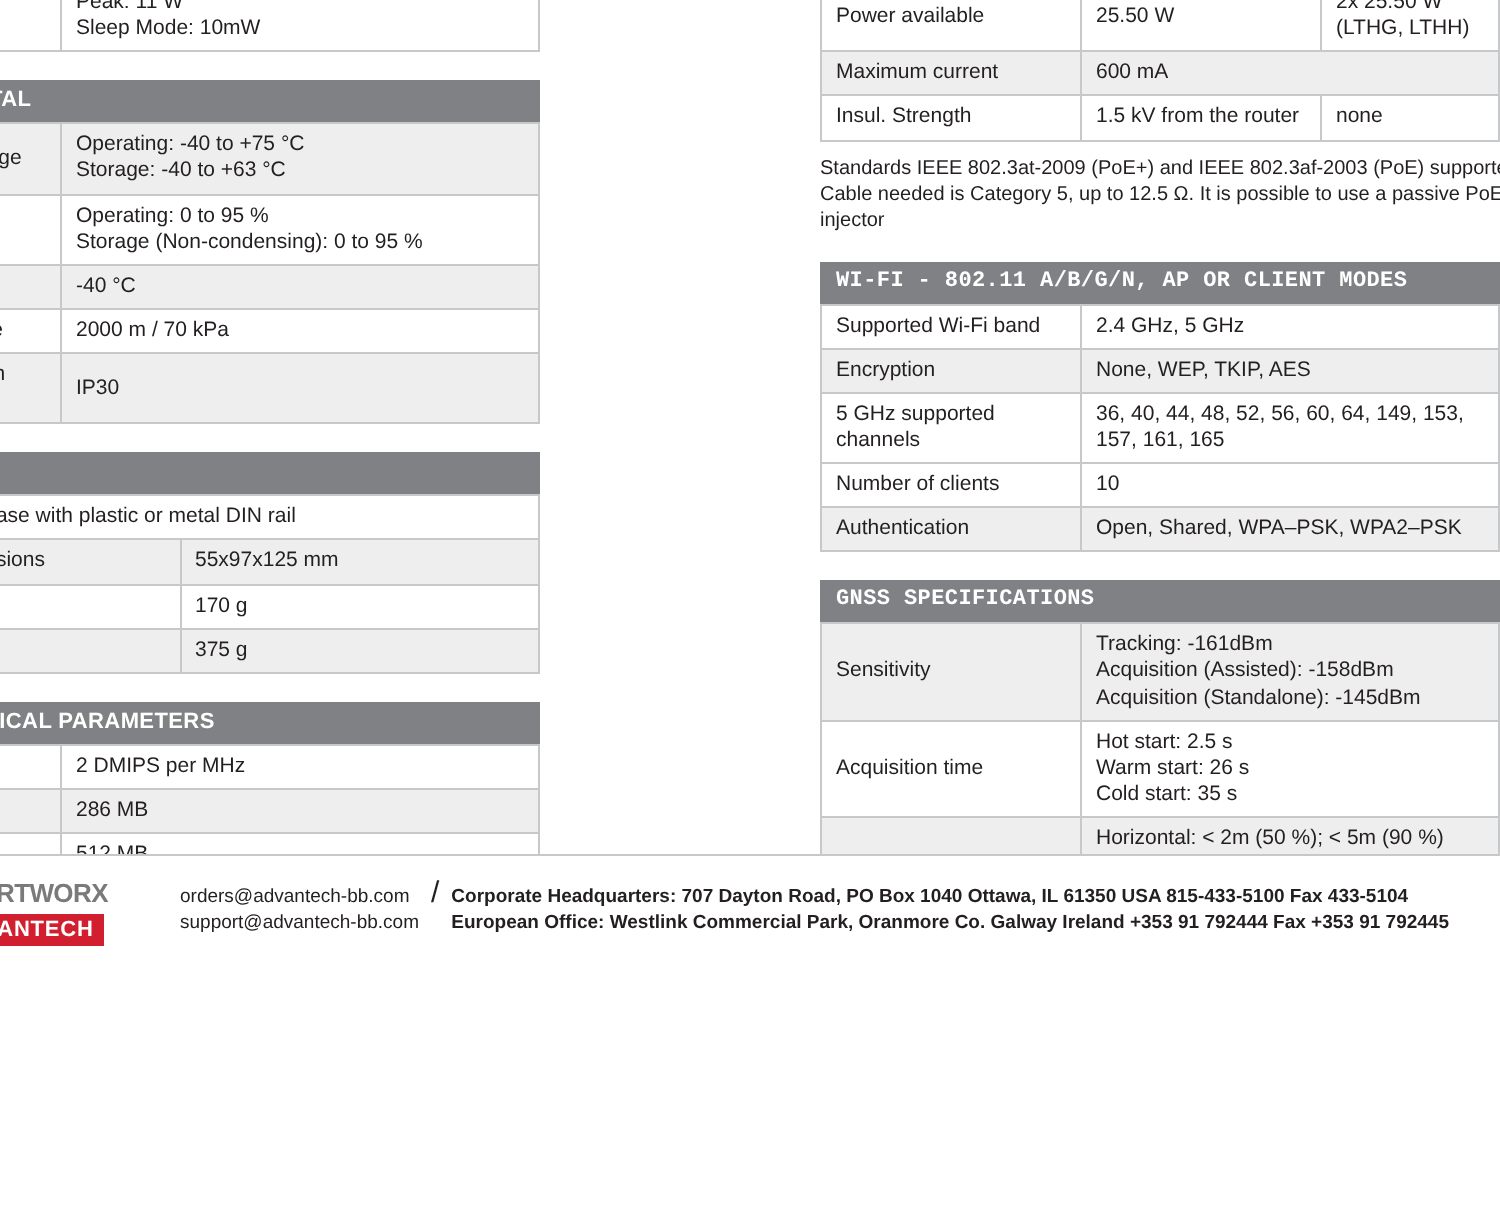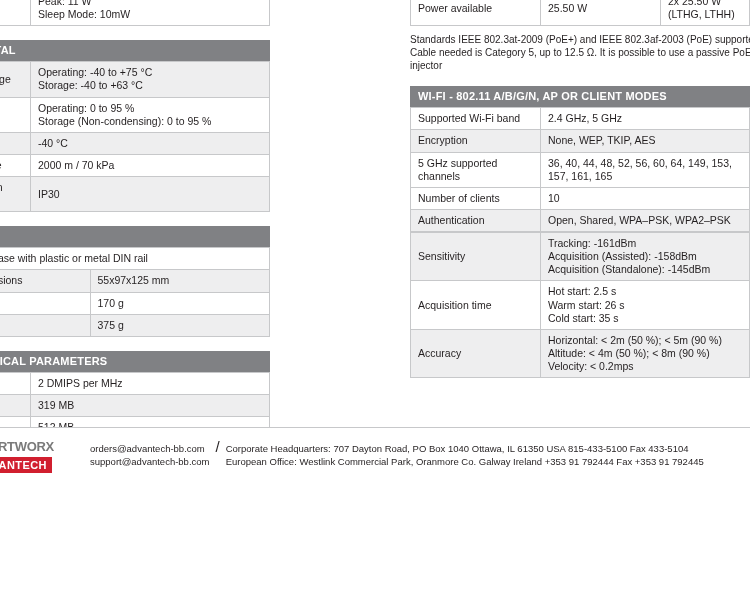--- a/index.html
+++ b/index.html
@@ -68,21 +68,21 @@
   }
   .note {
     font-size: 10px;
     line-height: 1.3;
     width: 360px;
     margin-top: 7px;
   }
   
   .col-right table.spec { width: 340px; }
   .col-right table.spec td.k { width: 115px; }
-  .col-right .sec-head { width: 324px; }
+  .col-right .sec-head { width: 324px; font-family: Liberation Mono, monospace; }
   .col-left .sec-head { width: 344px; }
 
   
   .footer {
     position: absolute;
     left: 0;
     bottom: 0;
     width: 750px;
     height: 64px;
     border-top: 1px solid #c7c8ca;
@@ -126,20 +126,21 @@
     font-size: 15px;
     color: #231f20;
     padding: 0 6px;
     line-height: 13px;
   }
   .addresses {
     font-size: 9.5px;
     line-height: 13px;
     padding-top: 2px;
     white-space: nowrap;
+    font-weight: bold;
   }
   .multi { white-space: pre-line; }
 </style>
 </head>
 <body>
 
 <div class="page">
 
   <div class="col-left">
 
@@ -204,21 +205,21 @@
 
     <div class="sec-head">OTHER TECHNICAL PARAMETERS</div>
     <table class="spec">
       <tbody>
         <tr>
           <td class="k">CPU Power</td>
           <td>2 DMIPS per MHz</td>
         </tr>
         <tr class="alt">
           <td class="k">Flash memory</td>
-          <td>319 MB</td>
+          <td>286 MB</td>
         </tr>
         <tr>
           <td class="k"></td>
           <td>512 MB</td>
         </tr>
         <tr class="alt">
           <td class="k">RAM</td>
           <td>128 kB</td>
         </tr>
       </tbody>
@@ -227,20 +228,29 @@
 
   <div class="col-right">
 
     <table class="spec">
       <tbody>
         <tr>
           <td class="k">Power available</td>
           <td style="width:105px">25.50 W</td>
           <td>2x 25.50 W (LTHG, LTHH)</td>
         </tr>
+        <tr class="alt">
+          <td class="k">Maximum current</td>
+          <td colspan="2">600 mA</td>
+        </tr>
+        <tr>
+          <td class="k">Insul. Strength</td>
+          <td style="width:105px" class="multi">1.5 kV from the router</td>
+          <td>none</td>
+        </tr>
       </tbody>
     </table>
 
     <div class="note">Standards IEEE 802.3at-2009 (PoE+) and IEEE 802.3af-2003 (PoE) supported. Cable needed is Category 5, up to 12.5 Ω. It is possible to use a passive PoE injector</div>
 
     <div class="sec-head">WI-FI - 802.11 A/B/G/N, AP OR CLIENT MODES</div>
     <table class="spec">
       <tbody>
         <tr>
           <td class="k">Supported Wi-Fi band</td>
@@ -258,20 +268,21 @@
           <td class="k">Number of clients</td>
           <td>10</td>
         </tr>
         <tr class="alt">
           <td class="k">Authentication</td>
           <td>Open, Shared, WPA–PSK, WPA2–PSK</td>
         </tr>
       </tbody>
     </table>
 
+    <div class="sec-head">GNSS SPECIFICATIONS</div>
     <table class="spec">
       <tbody>
         <tr class="alt">
           <td class="k">Sensitivity</td>
           <td class="multi">Tracking: -161dBm
 Acquisition (Assisted): -158dBm
 Acquisition (Standalone): -145dBm</td>
         </tr>
         <tr>
           <td class="k">Acquisition time</td>

